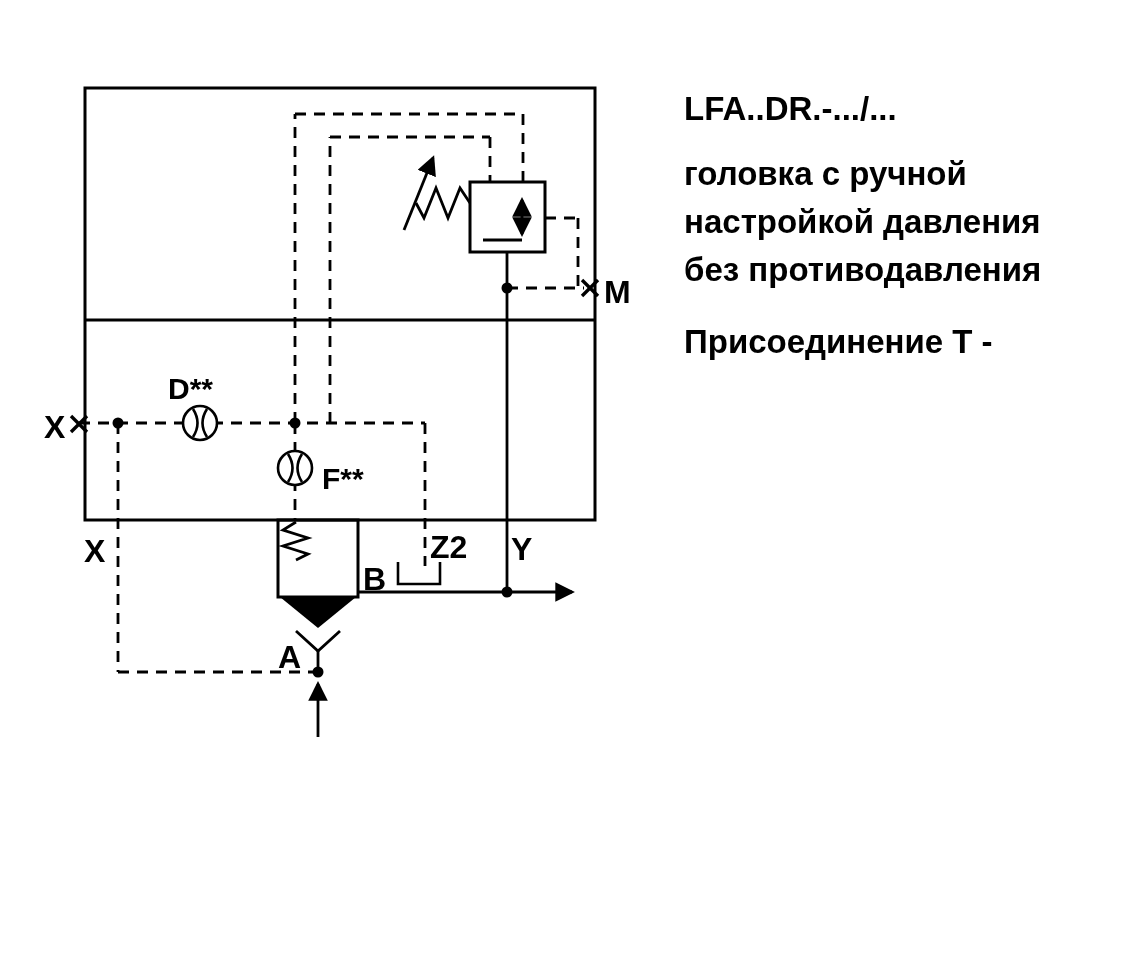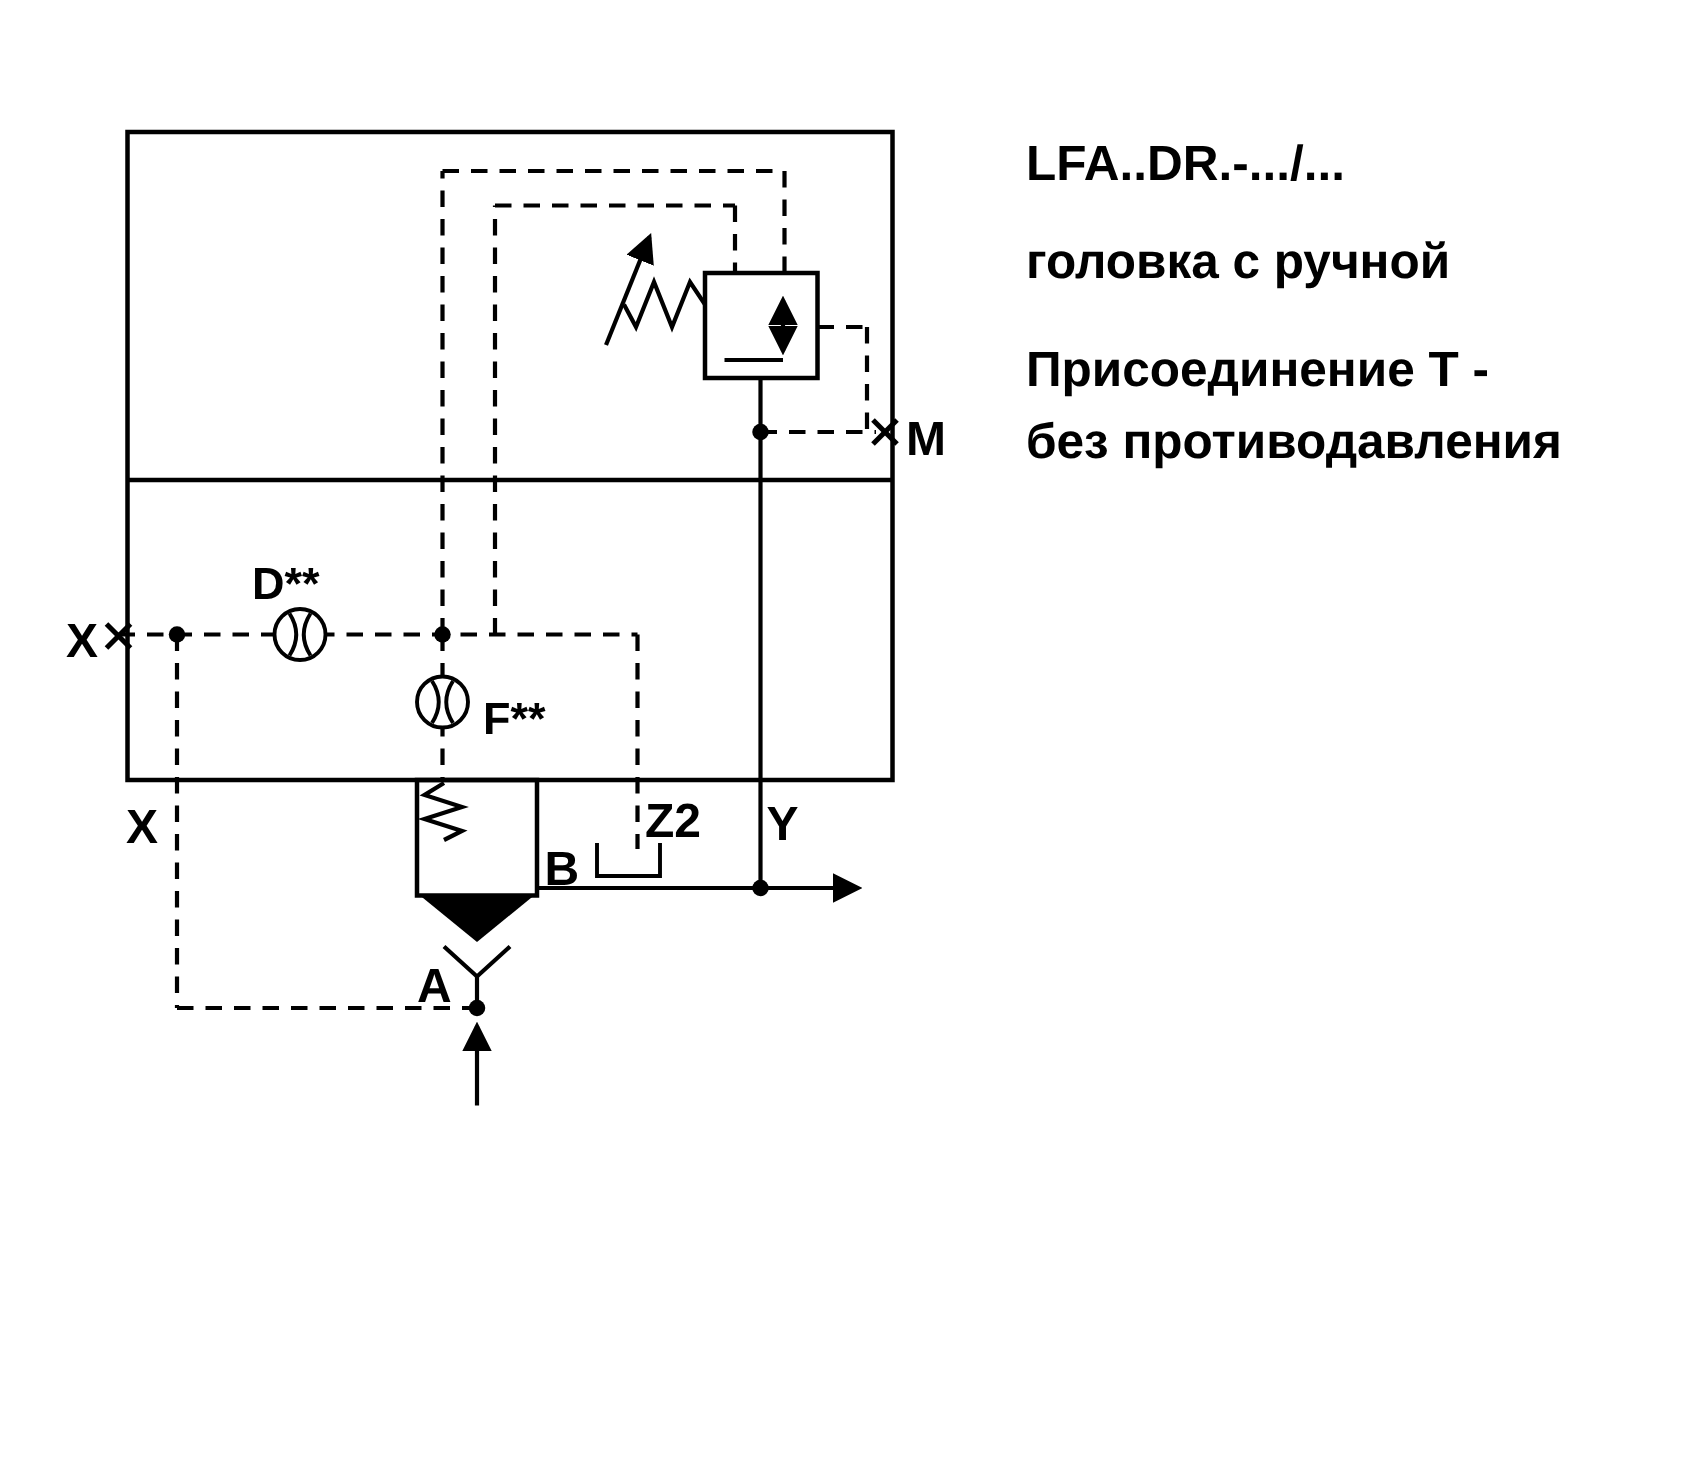--- a/index.html
+++ b/index.html
@@ -134,17 +134,18 @@
       <text class="lbl" x="430" y="558">Z2</text>
       <text class="lbl" x="511" y="560">Y</text>
       <text class="lbl" x="604" y="303">M</text>
       <text class="lbl" x="278" y="668">A</text>
     </g>
   </svg>
 
   <div class="caption">
     <div class="cap-title">LFA..DR.-.../...</div>
     <div class="cap-line gap1">головка с ручной</div>
+    <div class="cap-line">настройкой давления</div>
+    <div class="cap-line">без противодавления</div>
     <div class="cap-line gap2">Присоединение Т -</div>
-    <div class="cap-line">без противодавления</div>
   </div>
 
 </div>
 
 </body></html>

